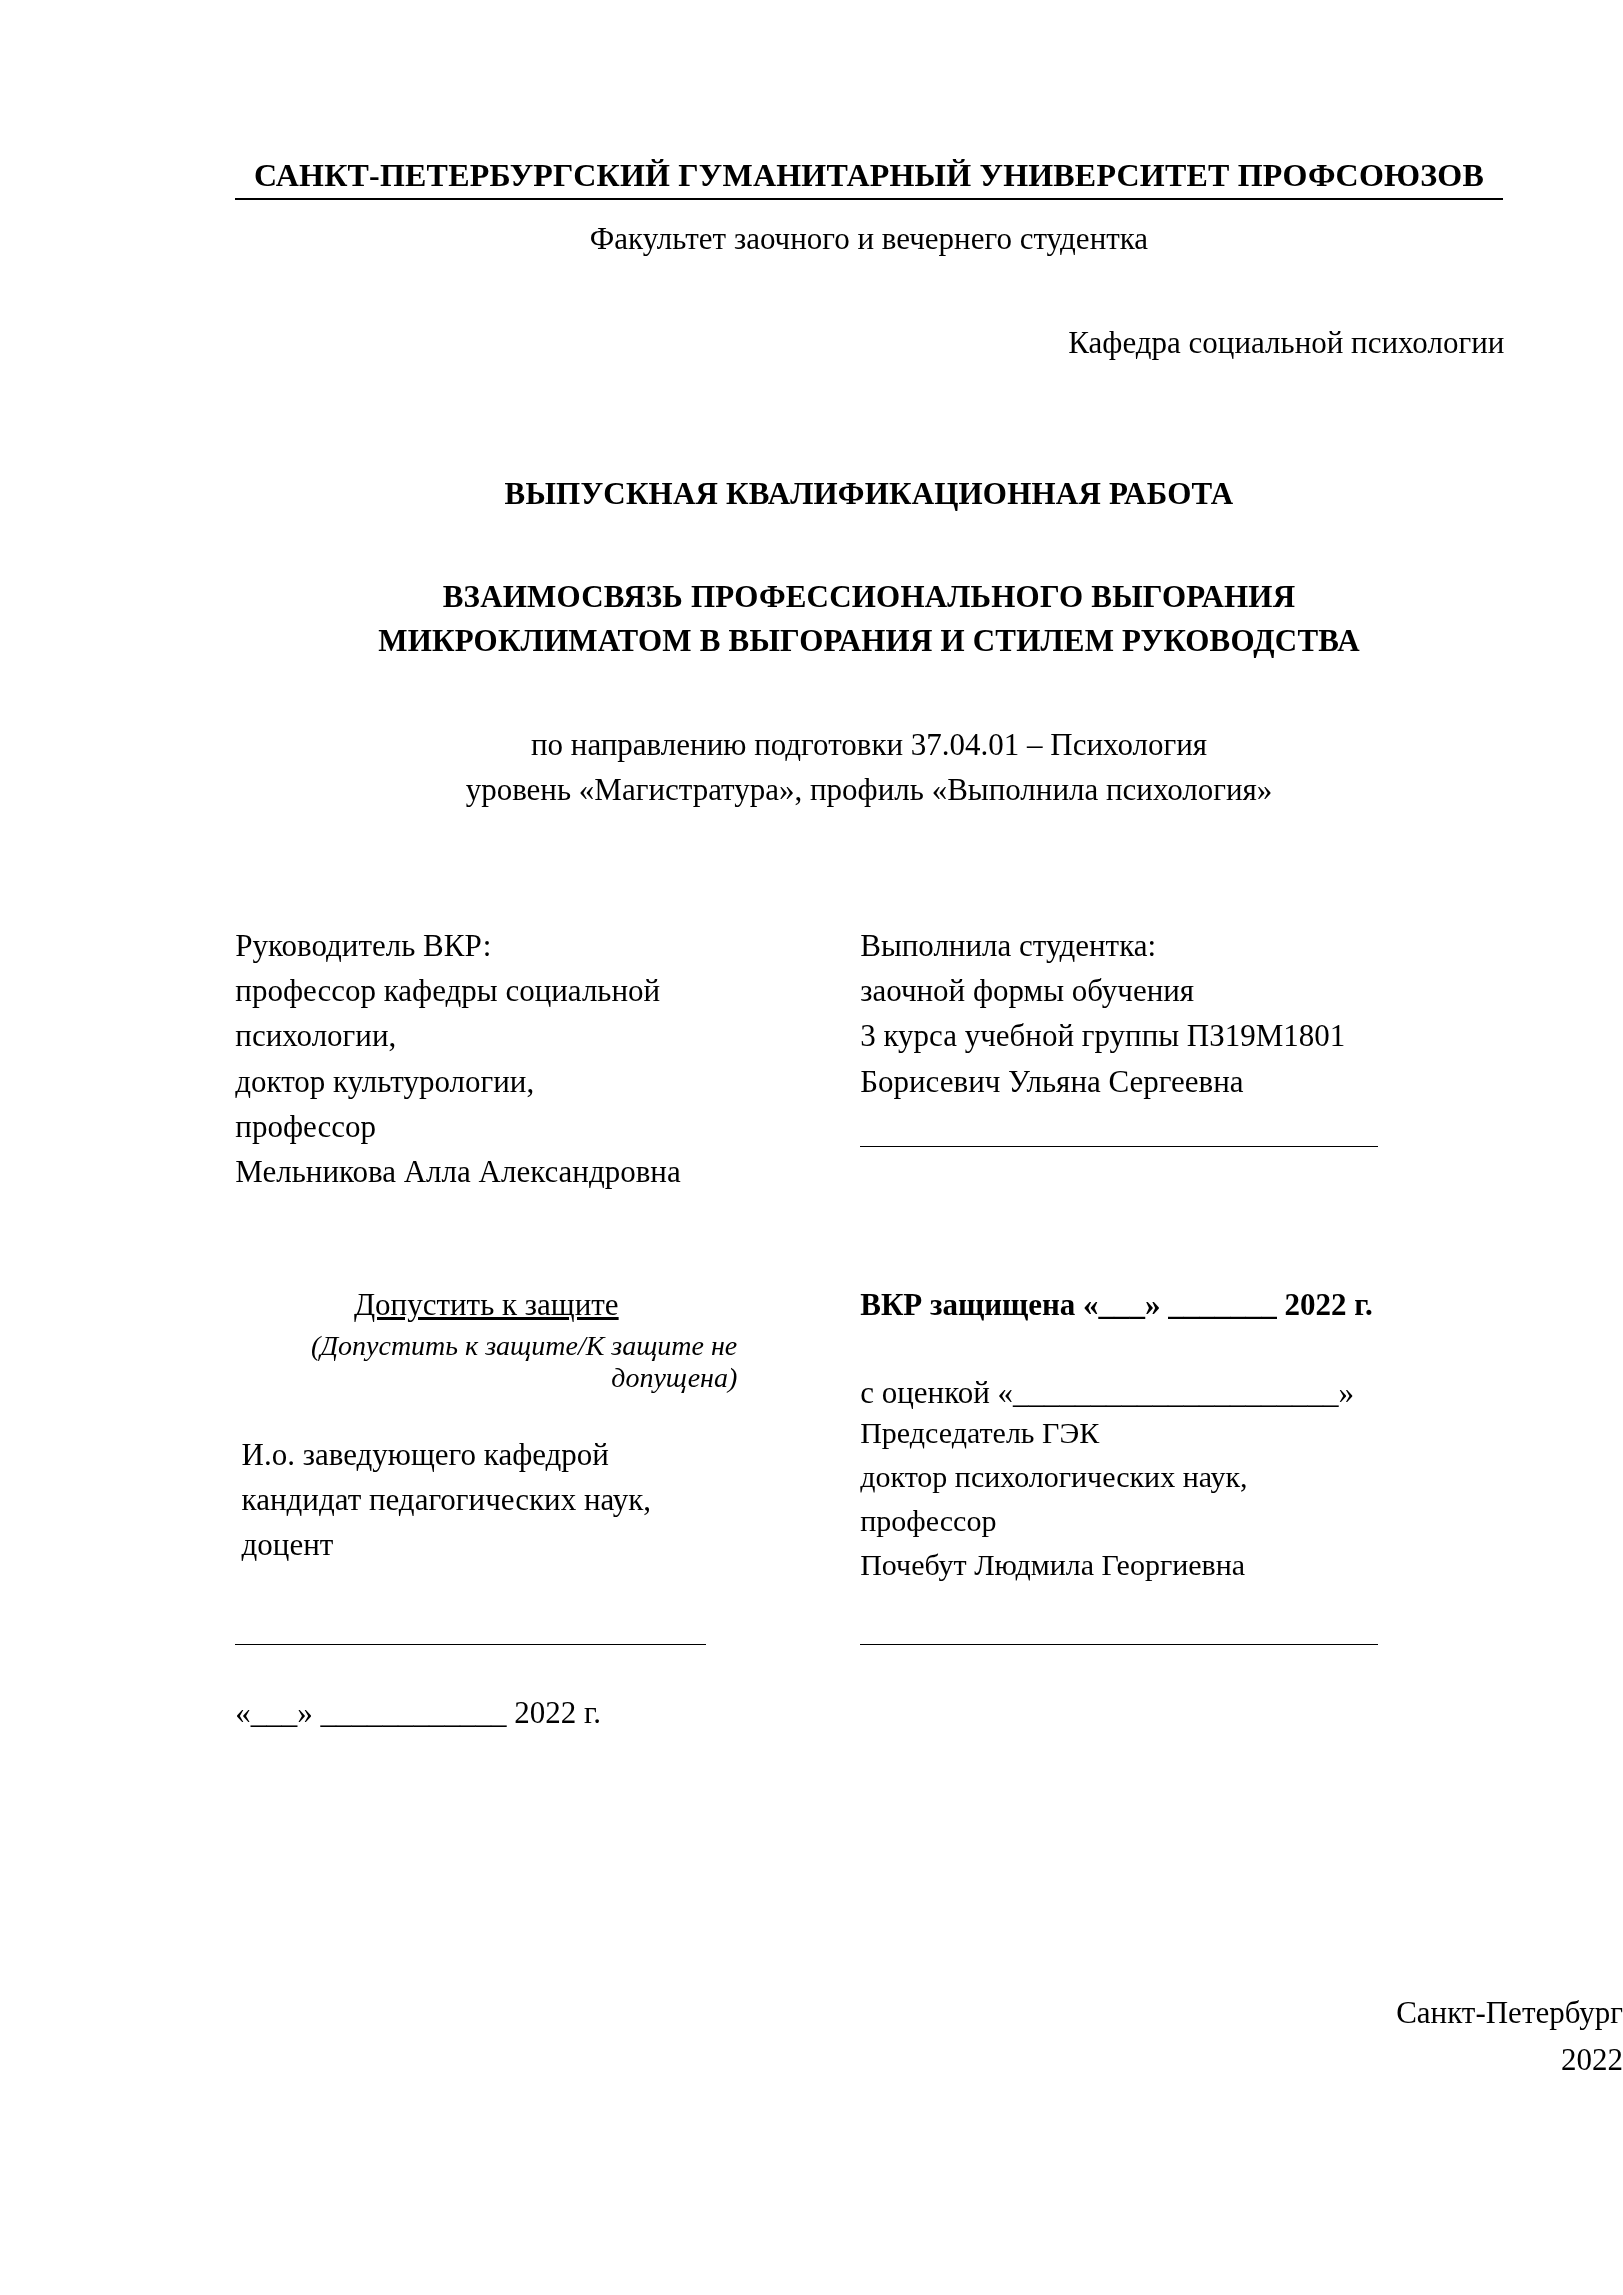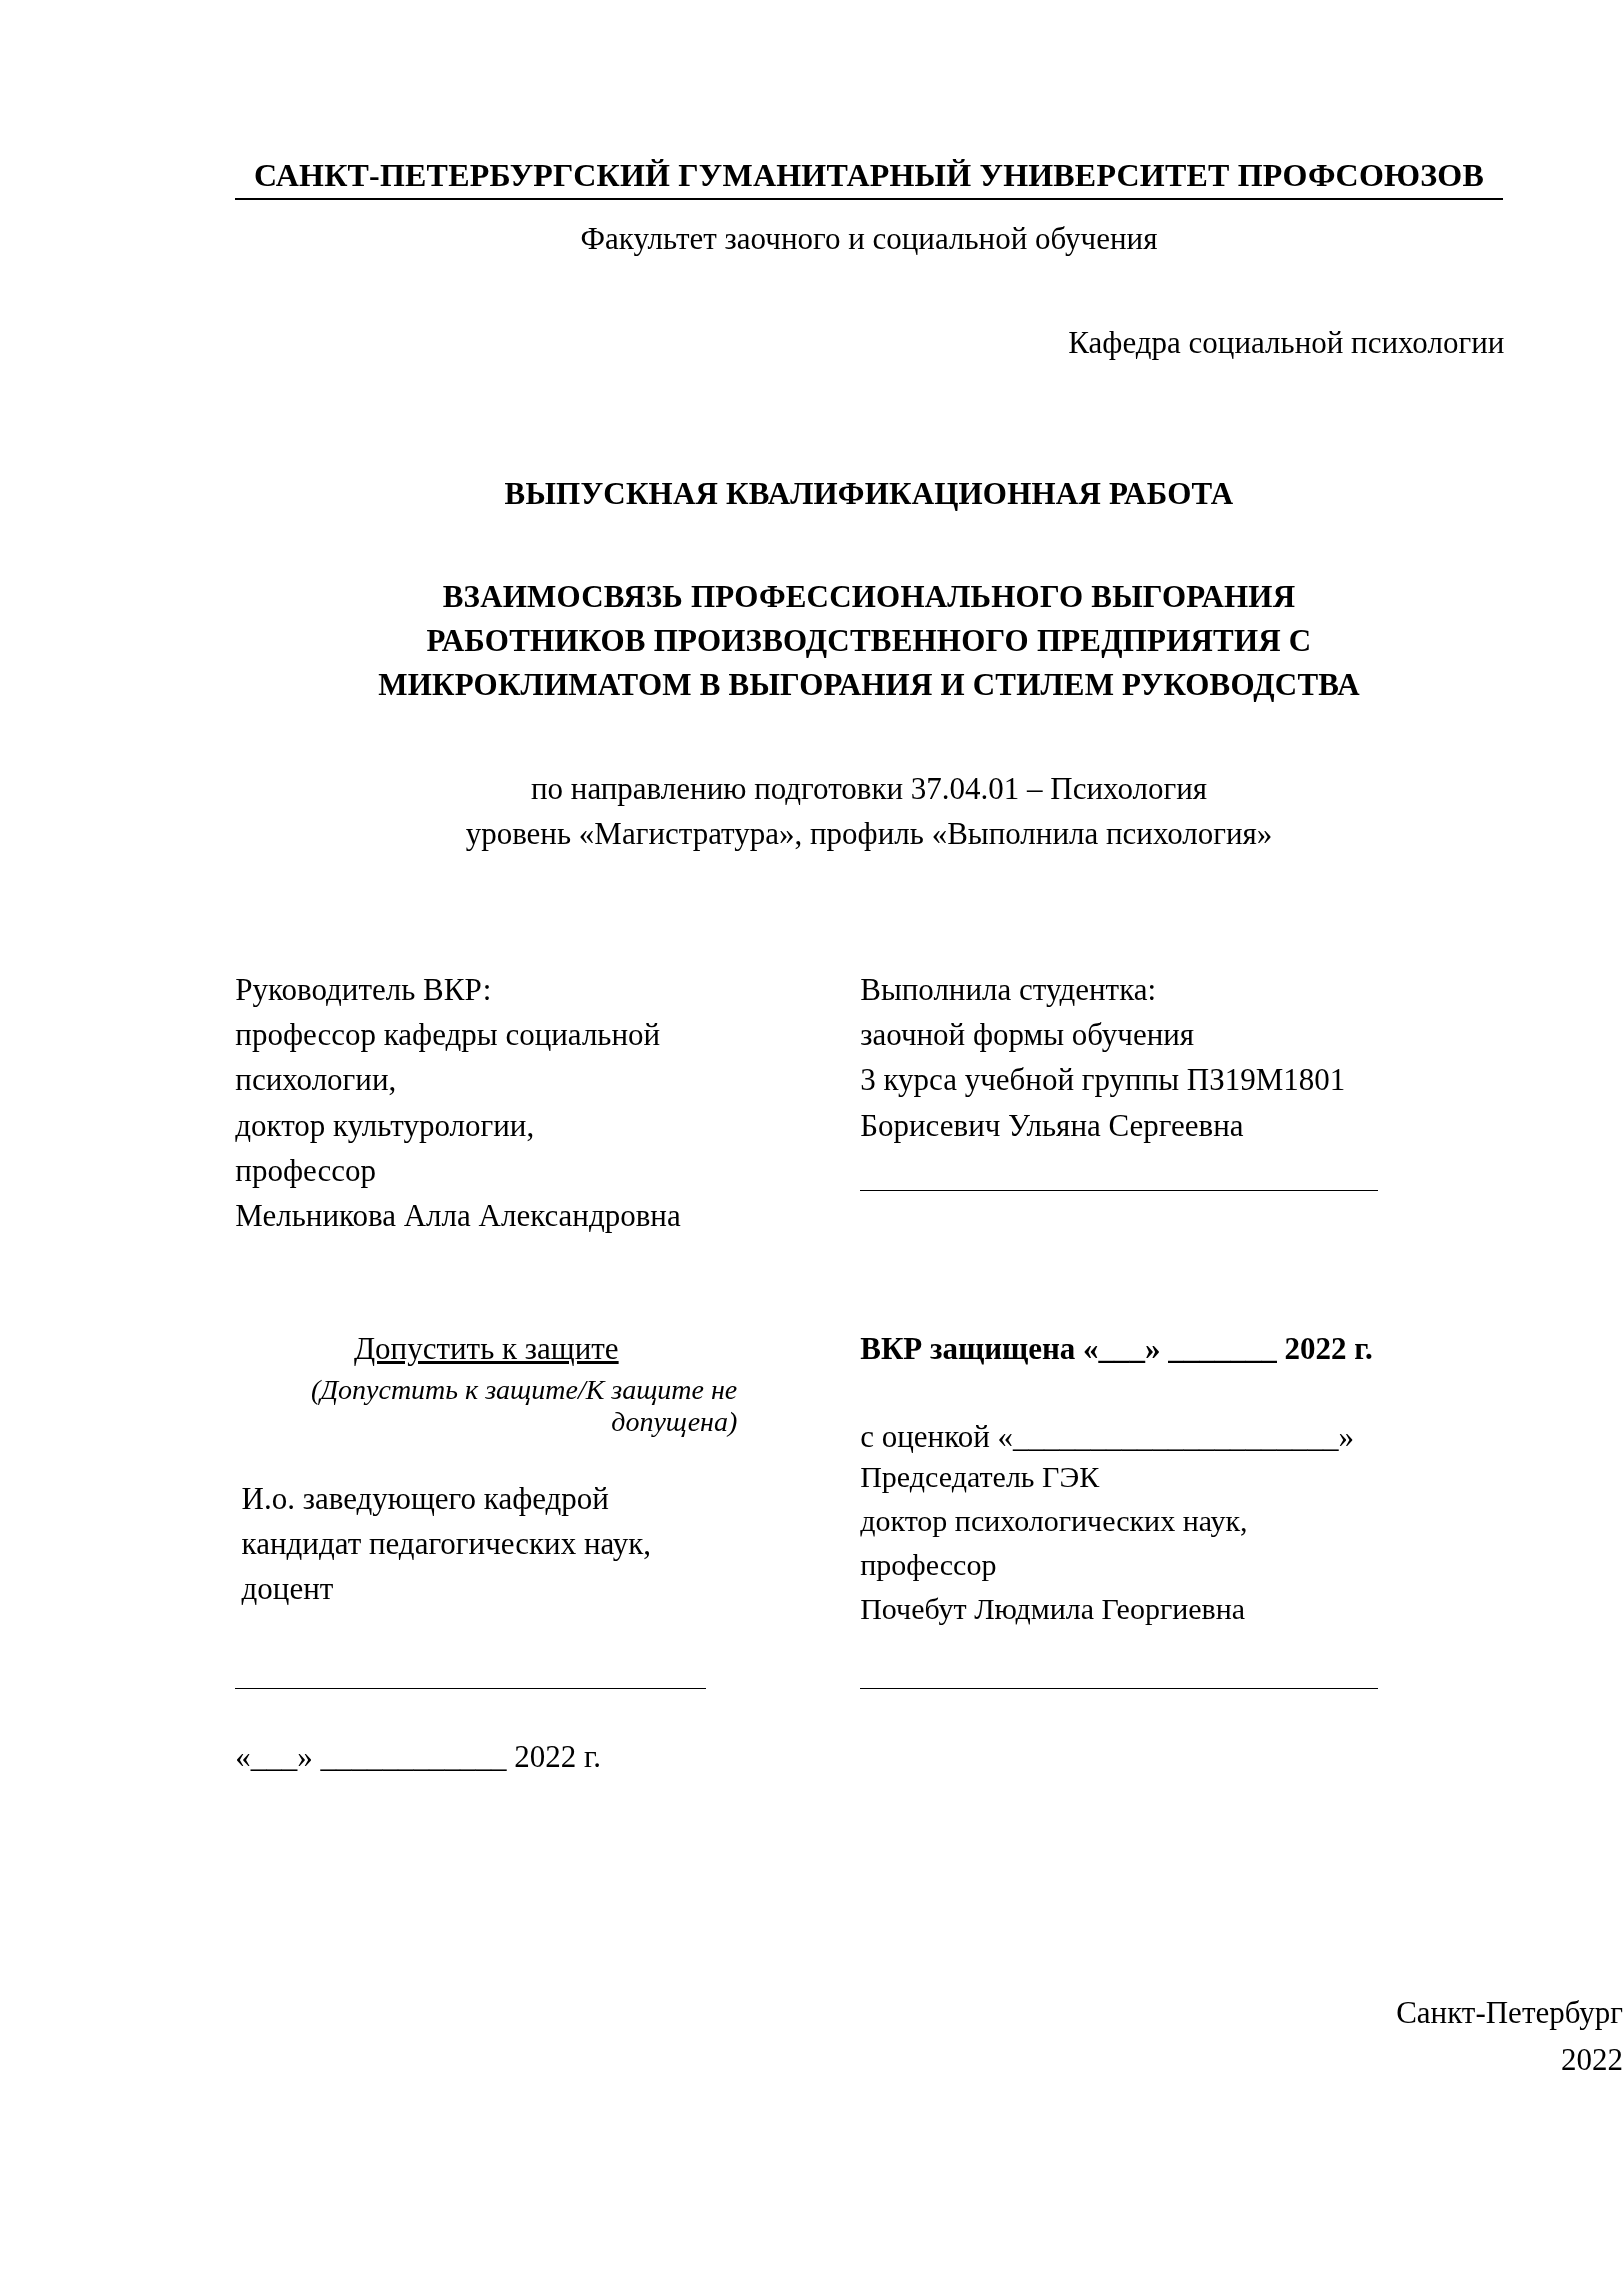--- a/index.html
+++ b/index.html
@@ -160,28 +160,27 @@
     line-height: 1.5;
   }
 </style>
 </head>
 <body>
 
 <div class="page">
   <div class="inner">
 
     <div class="univ-title">САНКТ-ПЕТЕРБУРГСКИЙ ГУМАНИТАРНЫЙ УНИВЕРСИТЕТ ПРОФСОЮЗОВ</div>
-    <div class="faculty">Факультет заочного и социальной обучения</div>
+    <div class="faculty">Факультет заочного и вечернего студентка</div>
     <div class="department">Кафедра социальной психологии</div>
 
     <div class="doc-type">ВЫПУСКНАЯ КВАЛИФИКАЦИОННАЯ РАБОТА</div>
 
     <div class="doc-title">
       <div>ВЗАИМОСВЯЗЬ ПРОФЕССИОНАЛЬНОГО ВЫГОРАНИЯ</div>
-      <div>РАБОТНИКОВ ПРОИЗВОДСТВЕННОГО ПРЕДПРИЯТИЯ С</div>
       <div>МИКРОКЛИМАТОМ В ВЫГОРАНИЯ И СТИЛЕМ РУКОВОДСТВА</div>
     </div>
 
     <div class="program">
       <div>по направлению подготовки 37.04.01 – Психология</div>
       <div>уровень «Магистратура», профиль «Выполнила психология»</div>
     </div>
 
     <div class="cols">
       <div class="col-left">

